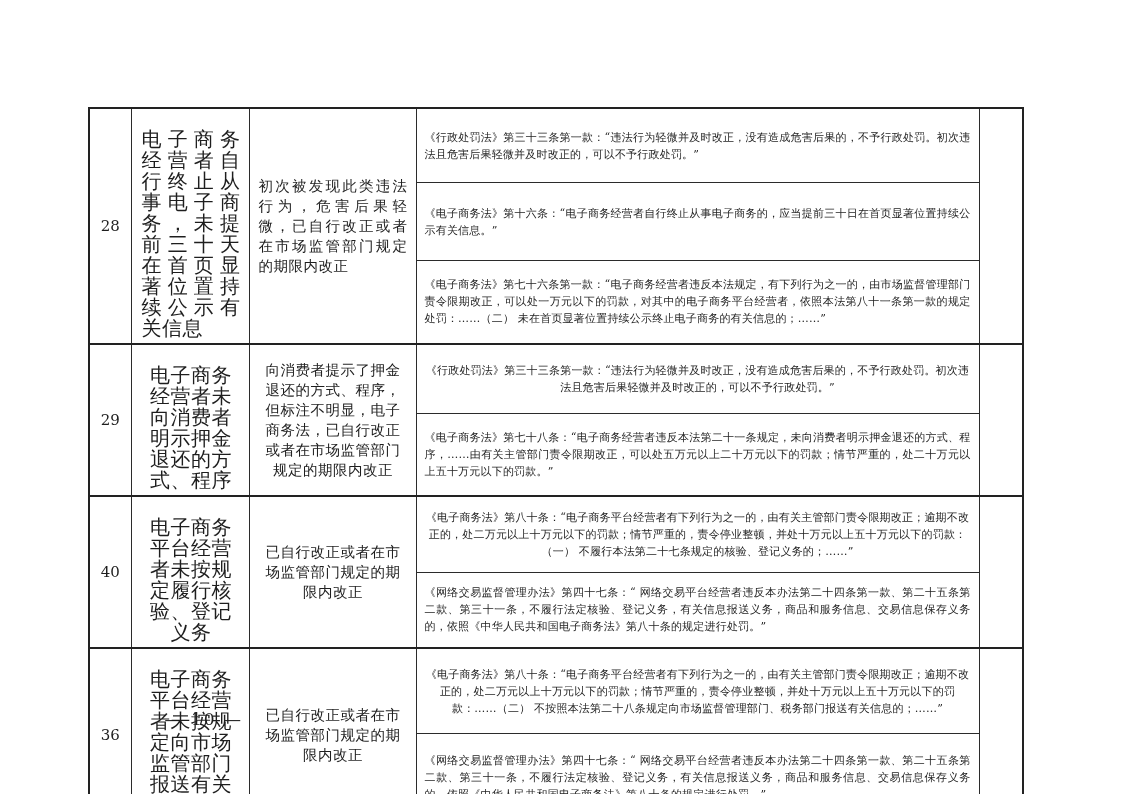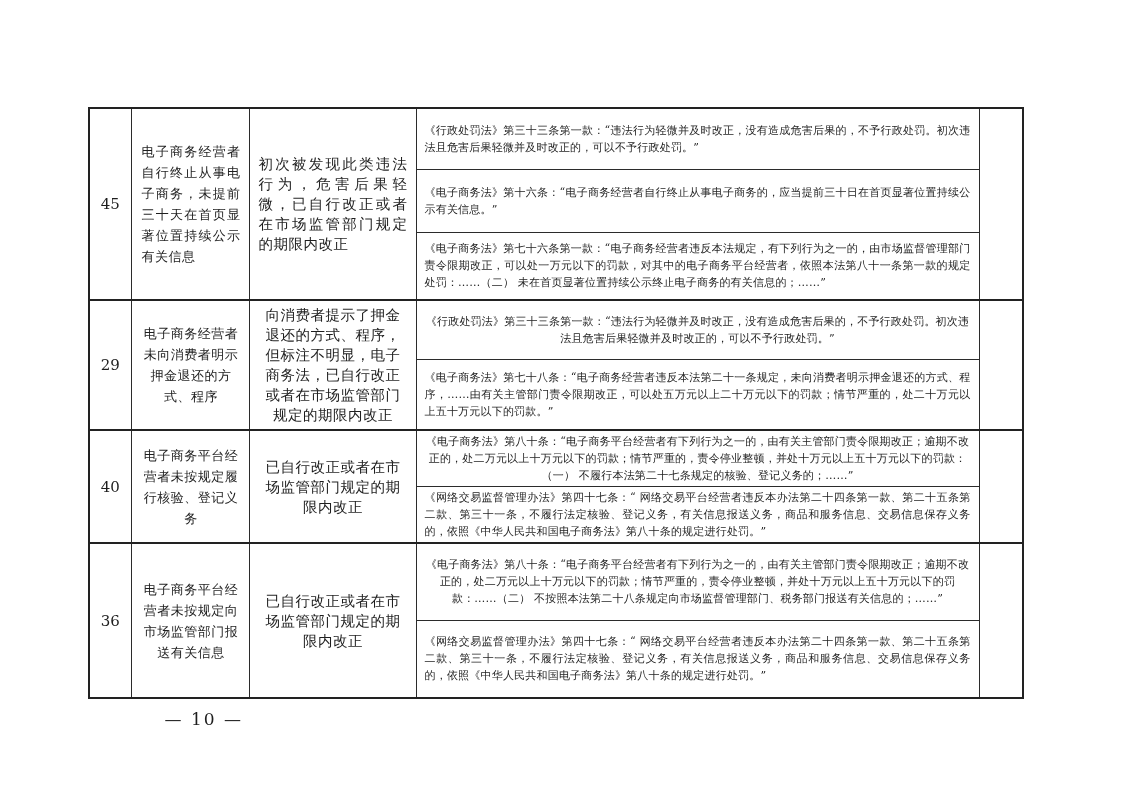--- a/index.html
+++ b/index.html
@@ -31,22 +31,22 @@
     overflow: hidden;
   }
   table.reg-table { border: 2px solid #222222; }
   tr.major-start td { border-top: 2px solid #222222; text-align: center; }
   td.c-no {
     text-align: center;
     font-size: 15px;
     font-family: "DejaVu Serif", "Liberation Serif", serif;
   }
   td.c-vio {
-    padding: 4px 8px 4px 10px;
-    font-size: 13px;
+    padding: 20px 8px 4px 10px;
+    font-size: 20px;
     line-height: 21px;
     text-align: justify;
     letter-spacing: 0.5px;
   }
   td.c-cond {
     padding: 4px 8px 4px 9px;
     font-size: 14.5px;
     line-height: 20px;
     text-align: justify;
     letter-spacing: 0.5px;
@@ -80,21 +80,21 @@
       <colgroup>
         <col style="width:42px">
         <col style="width:118px">
         <col style="width:167px">
         <col style="width:563px">
         <col style="width:44px">
       </colgroup>
       <tbody>
 
         <tr style="height:61px">
-          <td class="c-no" rowspan="3">45</td>
+          <td class="c-no" rowspan="3">28</td>
           <td class="c-vio" rowspan="3">电子商务经营者自行终止从事电子商务，未提前三十天在首页显著位置持续公示有关信息</td>
           <td class="c-cond" rowspan="3">初次被发现此类违法行为，危害后果轻微，已自行改正或者在市场监管部门规定的期限内改正</td>
           <td class="c-legal">《行政处罚法》第三十三条第一款：“违法行为轻微并及时改正，没有造成危害后果的，不予行政处罚。初次违法且危害后果轻微并及时改正的，可以不予行政处罚。”</td>
           <td class="c-remark" rowspan="3"></td>
         </tr>
         <tr style="height:63px">
           <td class="c-legal">《电子商务法》第十六条：“电子商务经营者自行终止从事电子商务的，应当提前三十日在首页显著位置持续公示有关信息。”</td>
         </tr>
         <tr style="height:68px">
           <td class="c-legal">《电子商务法》第七十六条第一款：“电子商务经营者违反本法规定，有下列行为之一的，由市场监督管理部门责令限期改正，可以处一万元以下的罚款，对其中的电子商务平台经营者，依照本法第八十一条第一款的规定处罚：……（二） 未在首页显著位置持续公示终止电子商务的有关信息的；……”</td>

